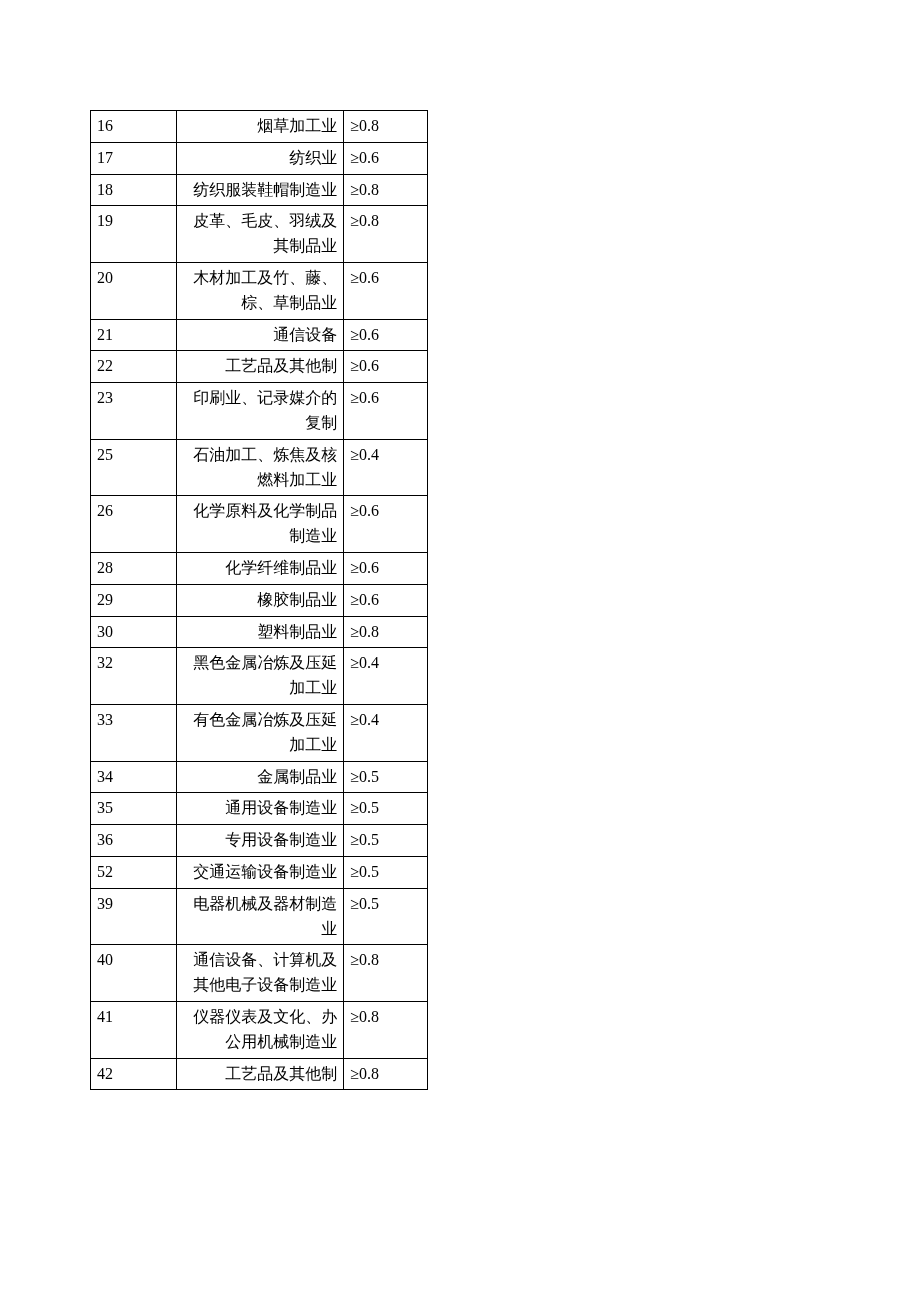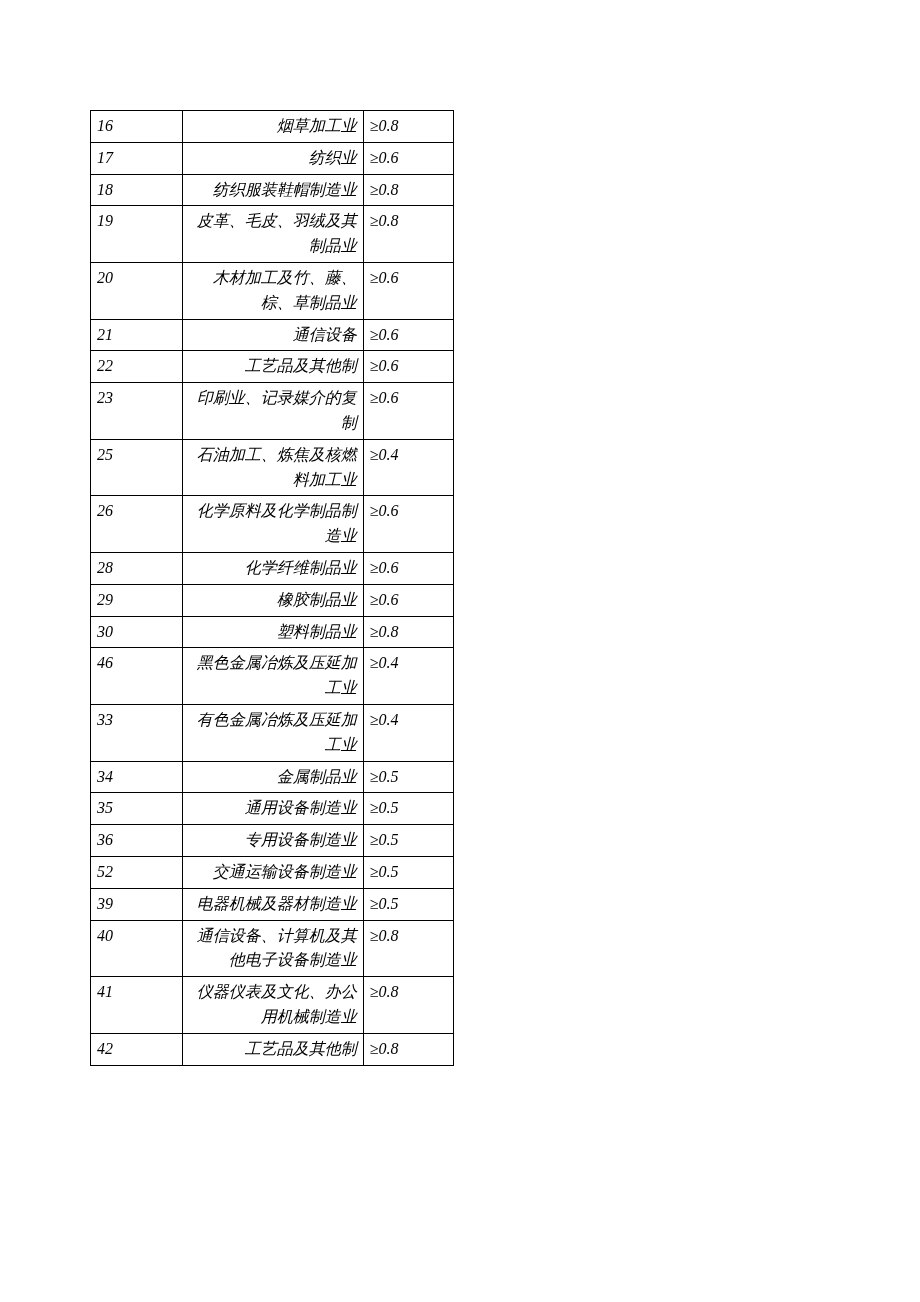--- a/index.html
+++ b/index.html
@@ -5,22 +5,21 @@
     * { margin: 0; padding: 0; box-sizing: border-box; }
     body {
       width: 920px;
       height: 1302px;
       background: #fff;
       font-family: "SimSun", "宋体", serif;
       padding: 110px 0 0 90px;
     }
     table {
       border-collapse: collapse;
-      width: 364px;
-      font-style: italic;
+      width: 338px;
     }
     td {
       border: 1px solid #000;
       padding: 3px 6px;
       font-size: 16px;
       line-height: 1.55;
       vertical-align: top;
       text-align: left;
     }
     td.col-id { width: 86px; }
@@ -91,21 +90,21 @@
         <td class="col-id">29</td>
         <td class="col-name">橡胶制品业</td>
         <td class="col-val">≥0.6</td>
       </tr>
       <tr>
         <td class="col-id">30</td>
         <td class="col-name">塑料制品业</td>
         <td class="col-val">≥0.8</td>
       </tr>
       <tr>
-        <td class="col-id">46</td>
+        <td class="col-id">32</td>
         <td class="col-name">黑色金属冶炼及压延加工业</td>
         <td class="col-val">≥0.4</td>
       </tr>
       <tr>
         <td class="col-id">33</td>
         <td class="col-name">有色金属冶炼及压延加工业</td>
         <td class="col-val">≥0.4</td>
       </tr>
       <tr>
         <td class="col-id">34</td>

